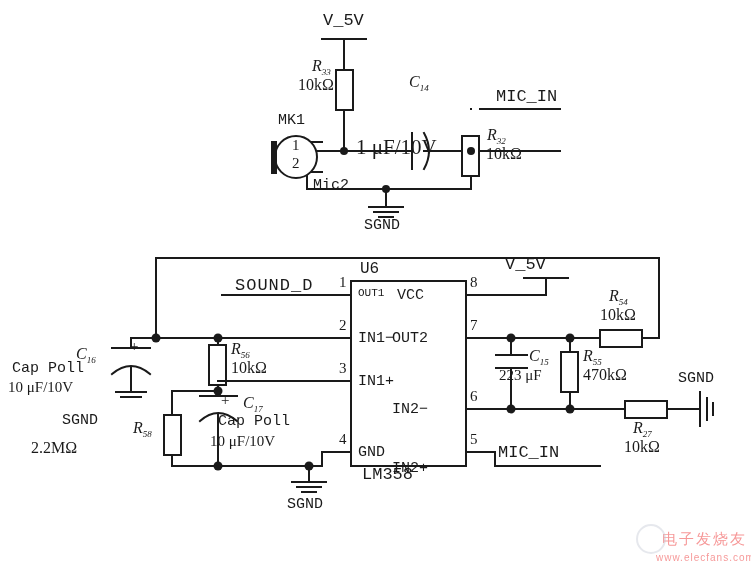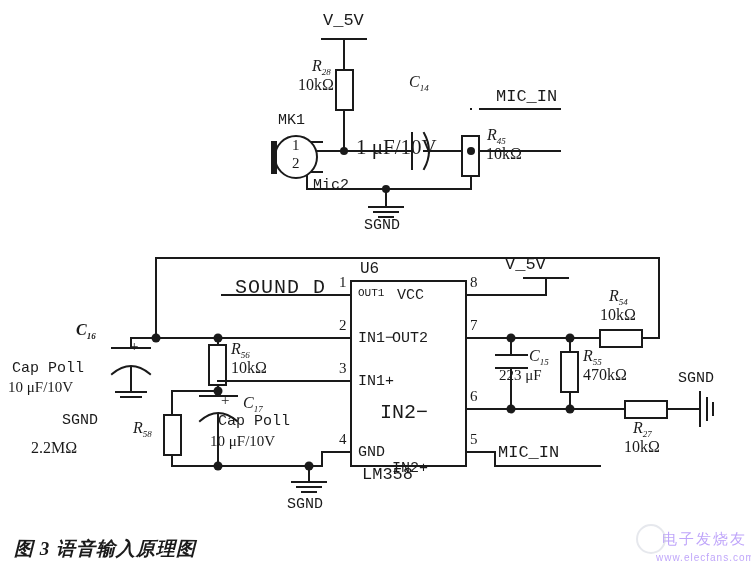--- a/index.html
+++ b/index.html
@@ -15,21 +15,21 @@
   .mono{font-family:"Liberation Mono", monospace;}
   .ital{font-style:italic;}
   .sub{font-size:9px;vertical-align:sub;font-style:italic;}
   .caption{
     position:absolute;left:14px;top:536px;
     font-family:"Liberation Serif", serif;
     font-style:italic;font-weight:bold;font-size:19px;letter-spacing:1px;
     color:#1b1b1b;
   }
   .wm{
-    position:absolute;color:#8b5cf6;opacity:.55;
+    position:absolute;color:#ef4444;opacity:.55;
     font-family:"Liberation Sans", sans-serif;pointer-events:none;
   }
   .wm-cn{font-size:15px;letter-spacing:2px;}
   .wm-url{font-size:10px;letter-spacing:1px;}
 </style>
 </head>
 <body>
 
 <div id="sheet">
 
@@ -170,29 +170,29 @@
     <circle cx="309" cy="466" r="4.5"></circle>
     <circle cx="511" cy="338" r="4.5"></circle>
     <circle cx="570" cy="338" r="4.5"></circle>
     <circle cx="511" cy="409" r="4.5"></circle>
     <circle cx="570" cy="409" r="4.5"></circle>
   </g>
 </svg>
 
 <div class="lbl mono" style="left:323px;top:12px;font-size:17px;">V_5V</div>
 
-<div class="lbl serif ital" style="left:312px;top:58px;font-size:16px;"><span>R</span><span class="sub">28</span></div>
+<div class="lbl serif ital" style="left:312px;top:58px;font-size:16px;"><span>R</span><span class="sub">33</span></div>
 <div class="lbl serif" style="left:298px;top:77px;font-size:16px;">10kΩ</div>
 
 <div class="lbl serif ital" style="left:409px;top:74px;font-size:16px;"><span>C</span><span class="sub">14</span></div>
 <div class="lbl serif" style="left:356px;top:136px;font-size:21px;">1 μF/10V</div>
 
 <div class="lbl mono" style="left:496px;top:88px;font-size:17px;">MIC_IN</div>
 
-<div class="lbl serif ital" style="left:487px;top:127px;font-size:16px;"><span>R</span><span class="sub">45</span></div>
+<div class="lbl serif ital" style="left:487px;top:127px;font-size:16px;"><span>R</span><span class="sub">32</span></div>
 <div class="lbl serif" style="left:486px;top:146px;font-size:16px;">10kΩ</div>
 
 <div class="lbl mono" style="left:278px;top:113px;font-size:15px;">MK1</div>
 <div class="lbl serif" style="left:292px;top:138px;font-size:15px;">1</div>
 <div class="lbl serif" style="left:292px;top:156px;font-size:15px;">2</div>
 <div class="lbl mono" style="left:268px;top:178px;font-size:15px;padding-left:45px;">Mic2</div>
 
 <div class="lbl mono" style="left:364px;top:218px;font-size:15px;">SGND</div>
 
 <div class="lbl mono" style="left:360px;top:261px;font-size:16px;">U6</div>
@@ -208,28 +208,28 @@
 <div class="lbl mono" style="left:358px;top:374px;font-size:15px;">IN1+</div>
 <div class="lbl mono" style="left:358px;top:445px;font-size:15px;">GND</div>
 
 <div class="lbl serif" style="left:470px;top:275px;font-size:15px;">8</div>
 <div class="lbl serif" style="left:470px;top:318px;font-size:15px;">7</div>
 <div class="lbl serif" style="left:470px;top:389px;font-size:15px;">6</div>
 <div class="lbl serif" style="left:470px;top:432px;font-size:15px;">5</div>
 
 <div class="lbl mono" style="left:424px;top:288px;font-size:15px;transform:translateX(-100%);">VCC</div>
 <div class="lbl mono" style="left:428px;top:331px;font-size:15px;transform:translateX(-100%);">OUT2</div>
-<div class="lbl mono" style="left:428px;top:402px;font-size:20px;transform:translateX(-100%);">IN2−</div>
+<div class="lbl mono" style="left:428px;top:402px;font-size:15px;transform:translateX(-100%);">IN2−</div>
 <div class="lbl mono" style="left:428px;top:445px;font-size:15px;transform:translateX(-100%);margin-top:16px;">IN2+</div>
 
-<div class="lbl mono" style="left:235px;top:277px;font-size:20px;letter-spacing:1px;">SOUND_D</div>
+<div class="lbl mono" style="left:235px;top:277px;font-size:17px;letter-spacing:1px;">SOUND_D</div>
 <div class="lbl mono" style="left:505px;top:256px;font-size:17px;">V_5V</div>
 <div class="lbl mono" style="left:498px;top:444px;font-size:17px;">MIC_IN</div>
 
-<div class="lbl serif ital" style="left:76px;top:322px;font-size:16px;font-weight:bold;"><span>C</span><span class="sub">16</span></div>
+<div class="lbl serif ital" style="left:76px;top:346px;font-size:16px;"><span>C</span><span class="sub">16</span></div>
 <div class="lbl serif" style="left:130px;top:339px;font-size:15px;">+</div>
 <div class="lbl mono" style="left:12px;top:361px;font-size:15px;">Cap Poll</div>
 <div class="lbl serif" style="left:8px;top:380px;font-size:15px;">10 μF/10V</div>
 <div class="lbl mono" style="left:62px;top:413px;font-size:15px;">SGND</div>
 
 <div class="lbl serif ital" style="left:133px;top:420px;font-size:16px;"><span>R</span><span class="sub">58</span></div>
 <div class="lbl serif" style="left:31px;top:440px;font-size:16px;">2.2MΩ</div>
 
 <div class="lbl serif ital" style="left:231px;top:341px;font-size:16px;"><span>R</span><span class="sub">56</span></div>
 <div class="lbl serif" style="left:231px;top:360px;font-size:16px;">10kΩ</div>
@@ -247,19 +247,18 @@
 
 <div class="lbl serif ital" style="left:609px;top:288px;font-size:16px;"><span>R</span><span class="sub">54</span></div>
 <div class="lbl serif" style="left:600px;top:307px;font-size:16px;">10kΩ</div>
 
 <div class="lbl serif ital" style="left:633px;top:420px;font-size:16px;"><span>R</span><span class="sub">27</span></div>
 <div class="lbl serif" style="left:624px;top:439px;font-size:16px;">10kΩ</div>
 
 <div class="lbl mono" style="left:678px;top:371px;font-size:15px;">SGND</div>
 <div class="lbl mono" style="left:287px;top:497px;font-size:15px;">SGND</div>
 
-<div class="caption">图 3  语音输入原理图</div>
 
 <div class="wm wm-cn" style="left:662px;top:530px;">电子发烧友</div>
 <div class="wm wm-url" style="left:656px;top:552px;">www.elecfans.com</div>
 <div class="wm" style="left:636px;top:524px;width:26px;height:26px;border:2px solid #c8cdd6;border-radius:50%;opacity:.45;"></div>
 
 </div>
 
 </body></html>

